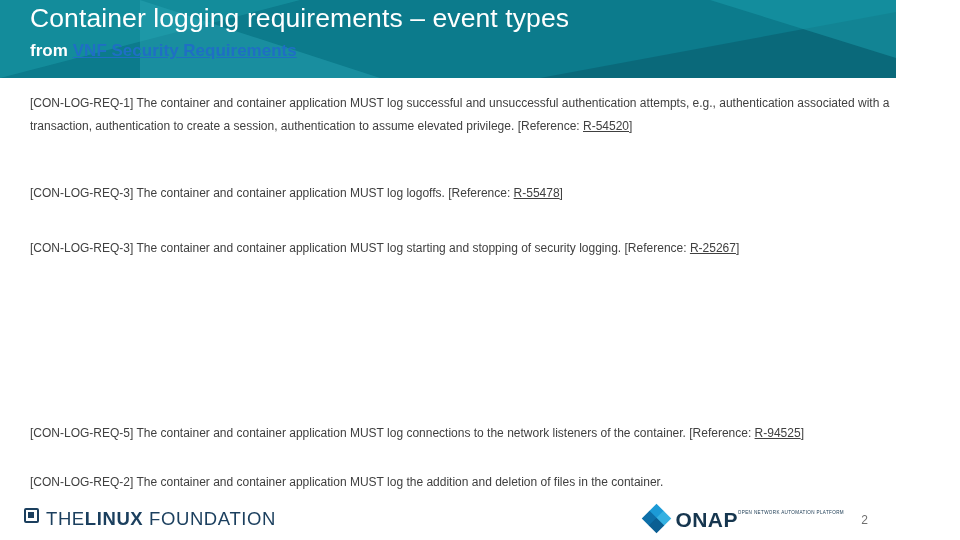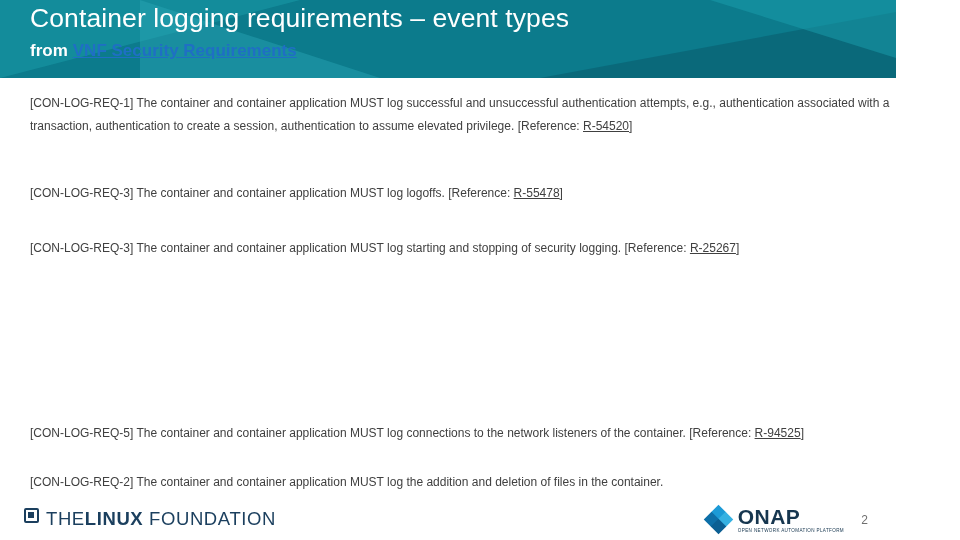--- a/index.html
+++ b/index.html
@@ -184,21 +184,21 @@
     height: 11px;
     background: #0b8ec9;
     transform: rotate(45deg);
   }
   .d1 { left: 7px; top: 0px; background: #1c9ad6; }
   .d2 { left: 0px; top: 7px; background: #0d6fa8; }
   .d3 { left: 14px; top: 7px; background: #35b1e2; }
   .d4 { left: 7px; top: 14px; background: #0b5f93; }
   .onap-word {
     display: flex;
-    flex-direction: column;
+    flex-direction: row;
     line-height: 1;
     justify-content: center;
   }
   .onap-name {
     font-size: 21px;
     font-weight: bold;
     color: #16364f;
     letter-spacing: 0.4px;
   }
   .onap-tag {

